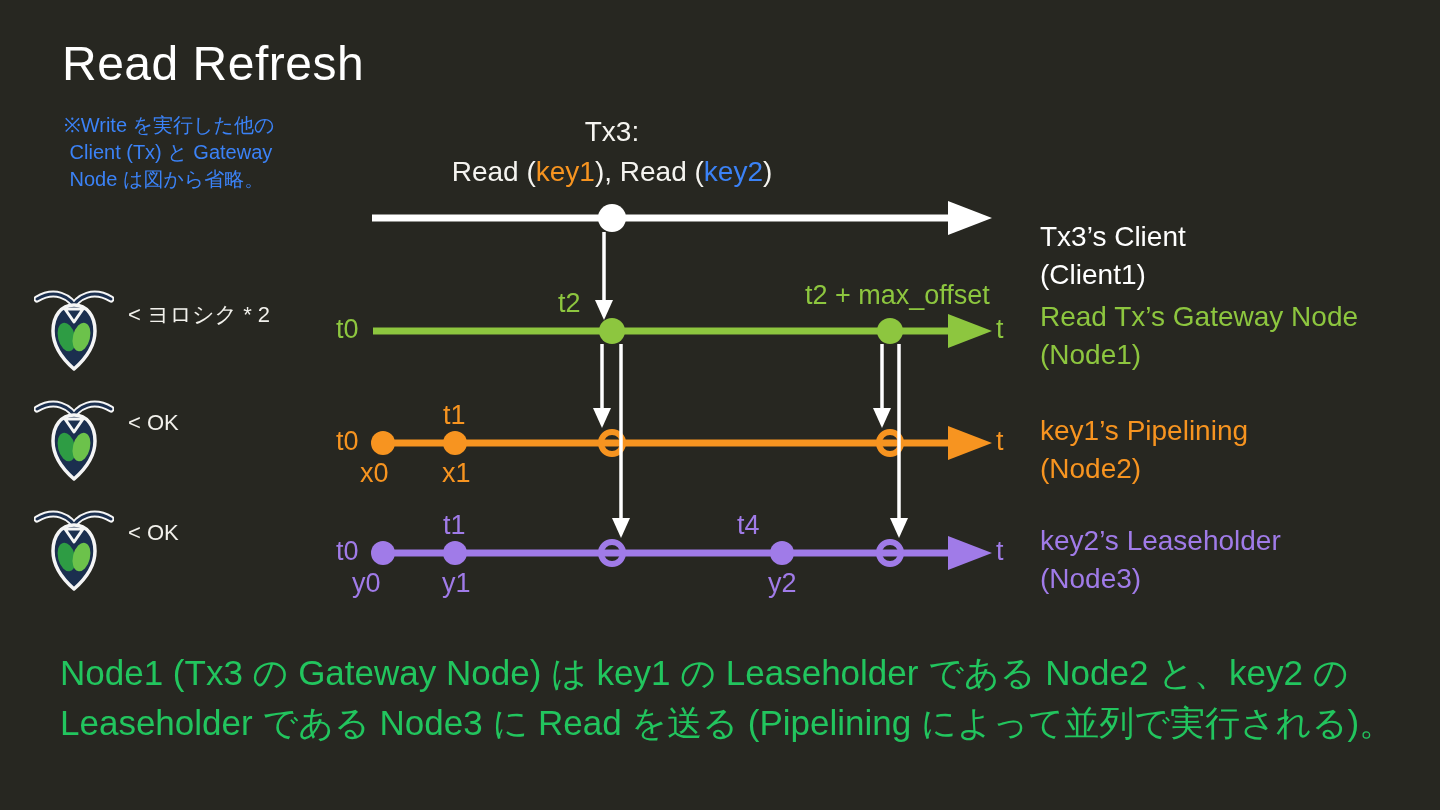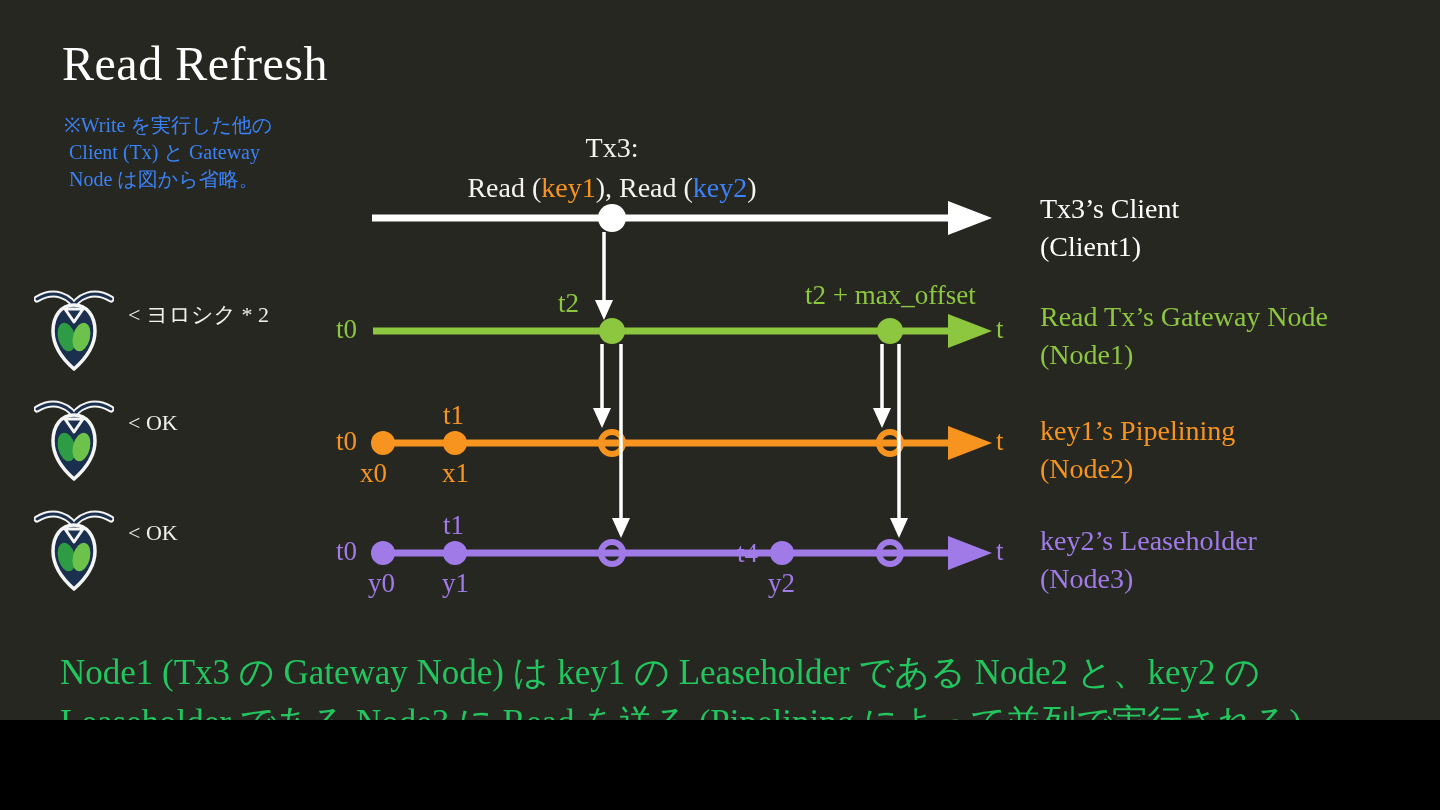--- a/index.html
+++ b/index.html
@@ -1,33 +1,33 @@
 <!DOCTYPE html>
 <html><head>
 <meta charset="utf-8">
 <style>
   html,body{margin:0;padding:0;background:#000;}
   .slide{
-    position:relative;width:1440px;height:720px;overflow:hidden;
+    position:relative;width:1440px;height:810px;overflow:hidden;
     background:#272721;
-    font-family:Liberation Serif, serif;
+    font-family:Liberation Sans, sans-serif;
     color:#f2f1ec;
   }
   .abs{position:absolute;}
   .pre{white-space:pre;}
   .title{left:62px;top:36px;font-size:48px;color:#ffffff;letter-spacing:0.5px;}
   .note{left:64px;top:112px;font-size:20px;line-height:27px;color:#3b82f6;}
-  .tx3{left:412px;top:112px;width:400px;text-align:center;font-size:28px;line-height:40px;color:#f5f4f0;margin-top:16px;}
+  .tx3{left:412px;top:112px;width:400px;text-align:center;font-size:28px;line-height:40px;color:#f5f4f0;}
   .k1{color:#f79420;}
   .k2{color:#3b82f6;}
   .tl-label{font-size:27px;line-height:27px;}
   .green{color:#8dc63f;}
   .orange{color:#f79420;}
   .purple{color:#a07be8;}
-  .white{color:#ffffff;}
+  .white{color:#ffffff;margin-top:28px;}
   .row-label{font-size:28px;line-height:38px;white-space:pre;}
   .bug-label{font-size:22px;color:#f2f1ec;margin-left:12px;}
   .bottom{left:60px;top:648px;font-size:35px;line-height:50px;color:#22c55e;}
   .diagram{position:absolute;left:0;top:0;width:1440px;height:810px;}
   svg{display:block;}
 </style>
 </head>
 <body>
 
 <div class="slide">
@@ -126,22 +126,22 @@
   <div class="abs tl-label green" style="left:996px;top:316px">t</div>
 
   <div class="abs tl-label orange" style="left:336px;top:428px">t0</div>
   <div class="abs tl-label orange" style="left:443px;top:402px">t1</div>
   <div class="abs tl-label orange" style="left:360px;top:460px">x0</div>
   <div class="abs tl-label orange" style="left:442px;top:460px">x1</div>
   <div class="abs tl-label orange" style="left:996px;top:428px">t</div>
 
   <div class="abs tl-label purple" style="left:336px;top:538px">t0</div>
   <div class="abs tl-label purple" style="left:443px;top:512px">t1</div>
-  <div class="abs tl-label purple" style="left:737px;top:540px">t4</div>
-  <div class="abs tl-label purple" style="left:368px;top:570px">y0</div>
+  <div class="abs tl-label purple" style="left:737px;top:512px">t4</div>
+  <div class="abs tl-label purple" style="left:352px;top:570px">y0</div>
   <div class="abs tl-label purple" style="left:442px;top:570px">y1</div>
   <div class="abs tl-label purple" style="left:768px;top:570px">y2</div>
   <div class="abs tl-label purple" style="left:996px;top:538px">t</div>
 
   <div class="abs row-label white" style="left:1040px;top:190px">Tx3’s Client
 (Client1)</div>
   <div class="abs row-label green" style="left:1040px;top:298px">Read Tx’s Gateway Node
 (Node1)</div>
   <div class="abs row-label orange" style="left:1040px;top:412px">key1’s Pipelining
 (Node2)</div>

